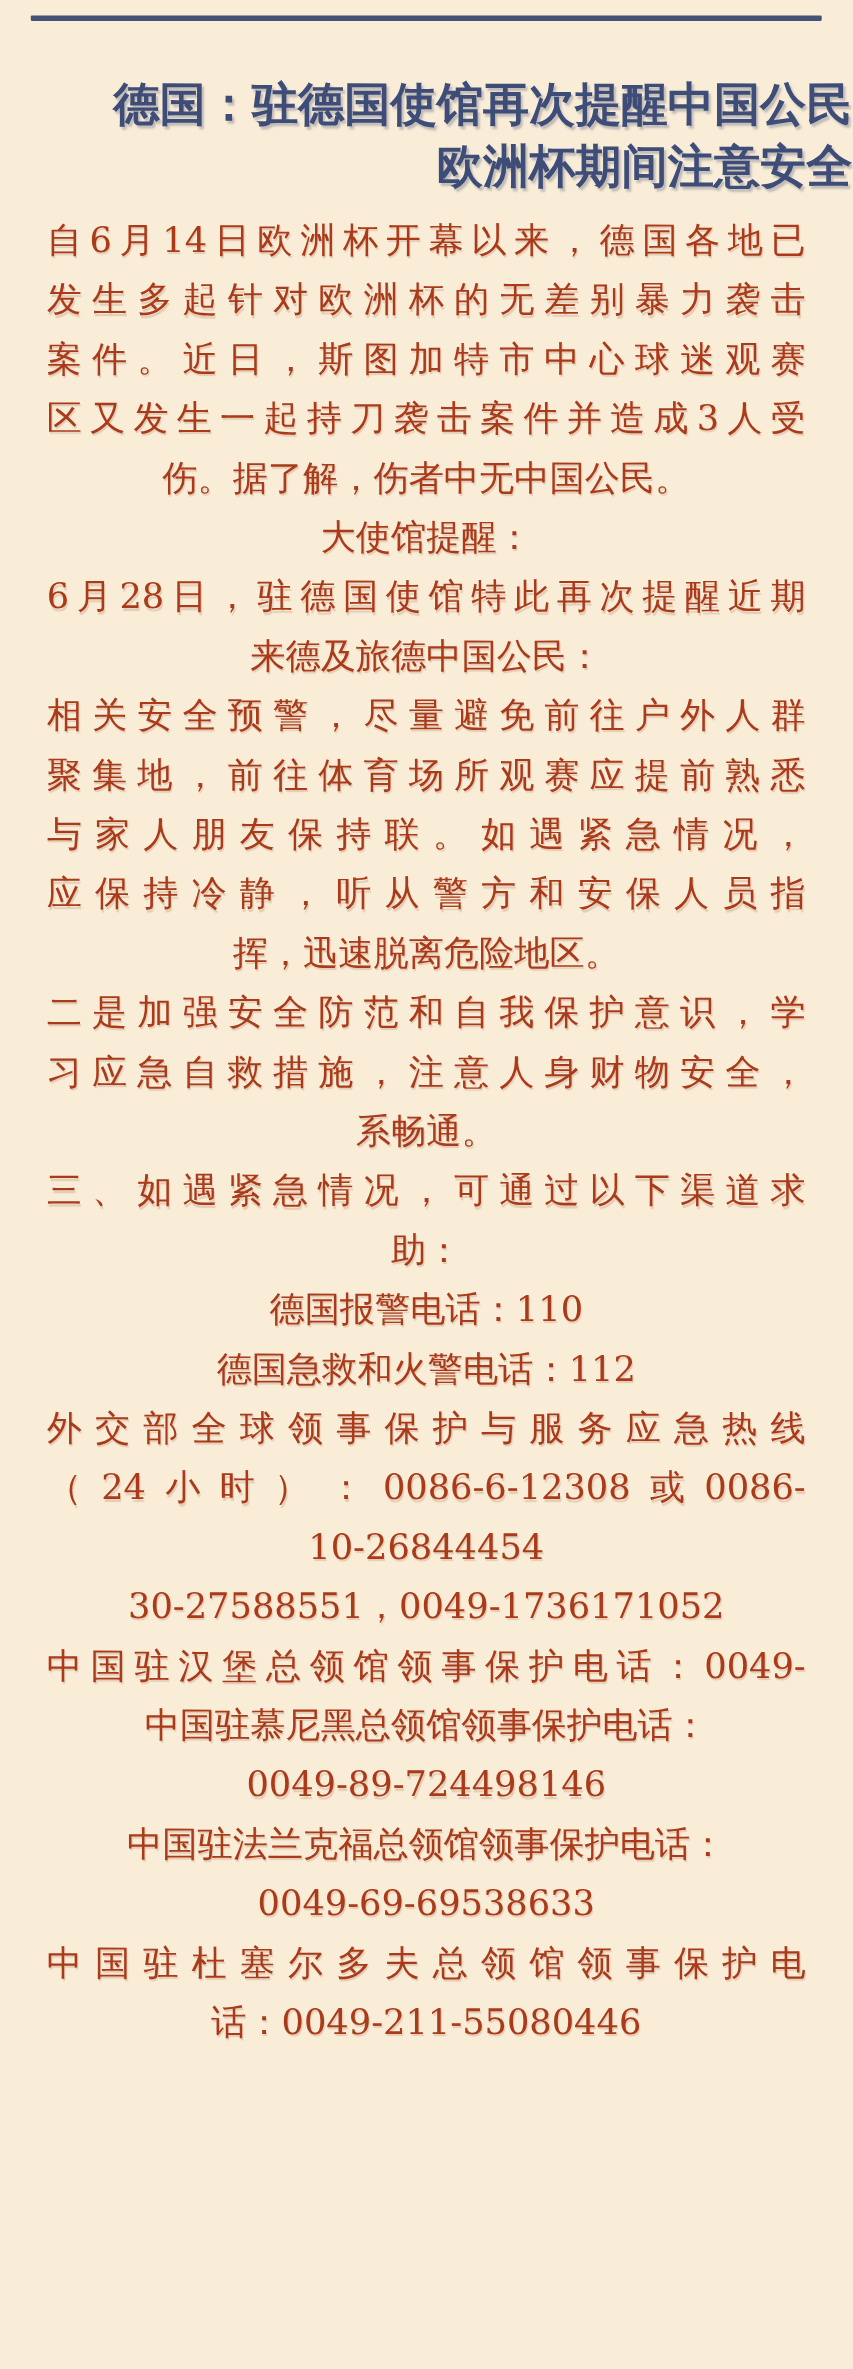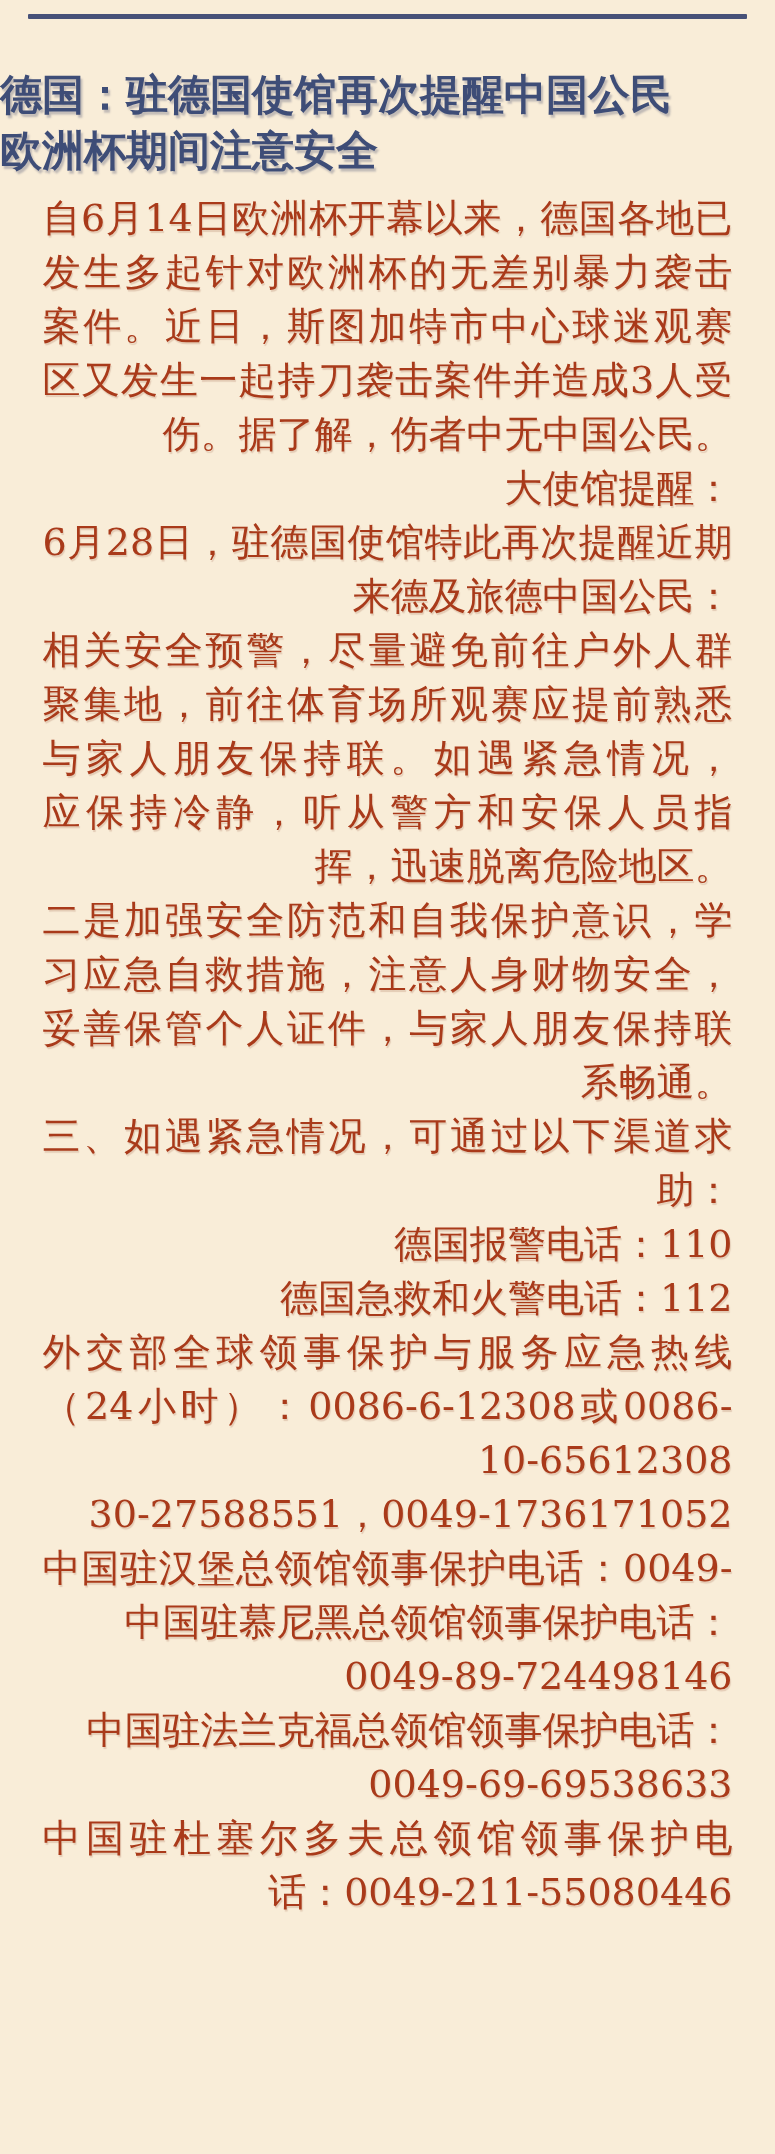--- a/index.html
+++ b/index.html
@@ -23,39 +23,39 @@
   }
   .top-bar {
     margin: 14px auto 0 auto;
     width: 719px;
     height: 5px;
     background: var(--bar);
     border-radius: 1px;
   }
   .title {
     margin-top: 48px;
-    text-align: left;
+    text-align: right;
     font-weight: bold;
     font-size: 42px;
     line-height: 56px;
     color: var(--title);
     text-shadow: 2px 3px 2px rgba(45, 55, 95, 0.28);
   }
   .notice-body {
     width: 690px;
     margin: 12px auto 0 auto;
-    font-size: 38px;
+    font-size: 32px;
     line-height: 54px;
     color: var(--body);
     text-shadow: 1px 2px 1px rgba(130, 50, 20, 0.18);
   }
   .line {
     height: 54px;
     overflow: hidden;
-    text-align: right;
+    text-align: center;
   }
   .line.fill {
     text-align: justify;
     text-align-last: justify;
   }
 </style>
 </head>
 <body>
 
 <div class="poster">
@@ -73,29 +73,28 @@
       <div class="line">大使馆提醒：</div>
       <div class="line fill">6月28日，驻德国使馆特此再次提醒近期</div>
       <div class="line">来德及旅德中国公民：</div>
       <div class="line fill">相关安全预警，尽量避免前往户外人群</div>
       <div class="line fill">聚集地，前往体育场所观赛应提前熟悉</div>
       <div class="line fill">与家人朋友保持联。如遇紧急情况，</div>
       <div class="line fill">应保持冷静，听从警方和安保人员指</div>
       <div class="line">挥，迅速脱离危险地区。</div>
       <div class="line fill">二是加强安全防范和自我保护意识，学</div>
       <div class="line fill">习应急自救措施，注意人身财物安全，</div>
-      <div class="line fill">妥善保管个人证件，与家人朋友保持联</div>
       <div class="line">系畅通。</div>
       <div class="line fill">三、如遇紧急情况，可通过以下渠道求</div>
       <div class="line">助：</div>
       <div class="line">德国报警电话：110</div>
       <div class="line">德国急救和火警电话：112</div>
       <div class="line fill">外交部全球领事保护与服务应急热线</div>
       <div class="line fill">（24小时）：0086-6-12308或0086-</div>
-      <div class="line">10-65612308</div>
+      <div class="line">10-26844454</div>
       <div class="line">30-27588551，0049-1736171052</div>
       <div class="line fill">中国驻汉堡总领馆领事保护电话：0049-</div>
       <div class="line">中国驻慕尼黑总领馆领事保护电话：</div>
       <div class="line">0049-89-724498146</div>
       <div class="line">中国驻法兰克福总领馆领事保护电话：</div>
       <div class="line">0049-69-69538633</div>
       <div class="line fill">中国驻杜塞尔多夫总领馆领事保护电</div>
       <div class="line">话：0049-211-55080446</div>
     </div>
 </div>

